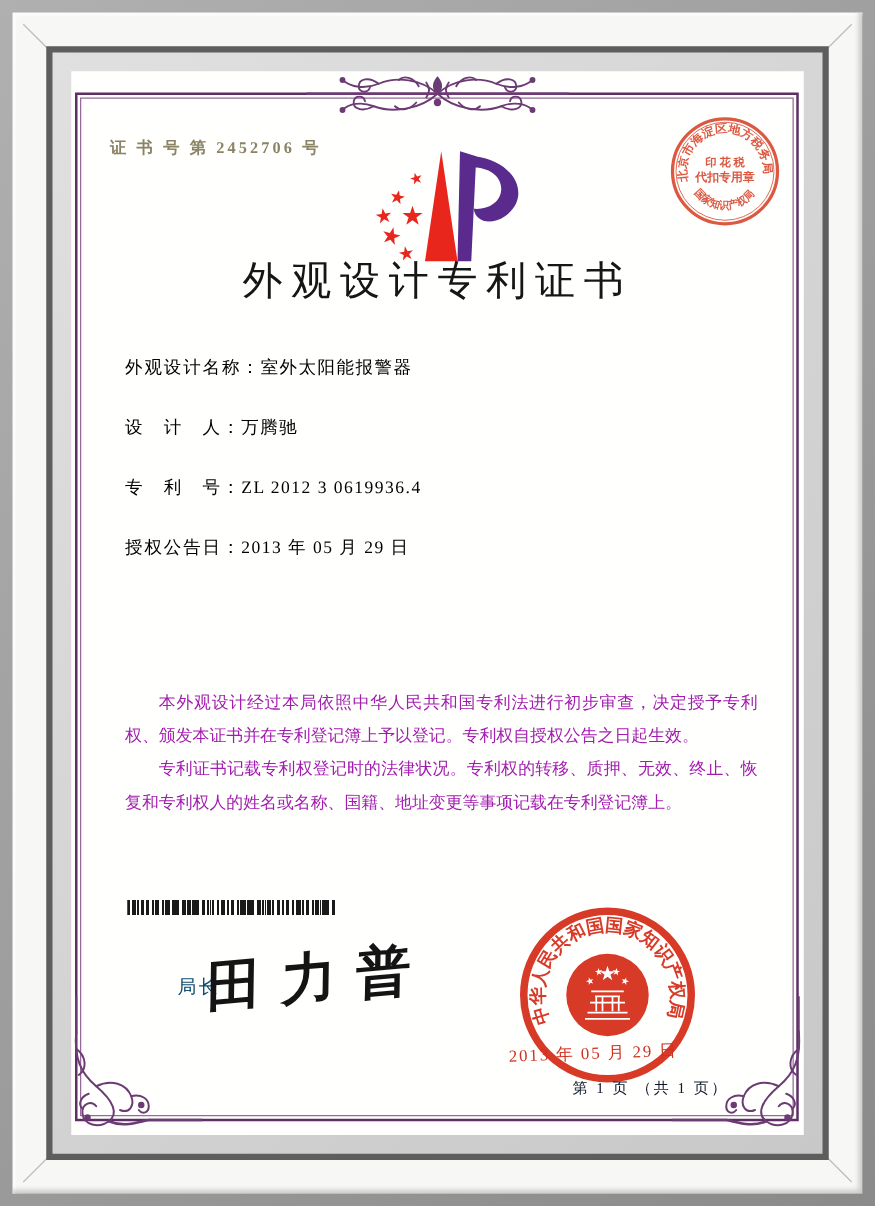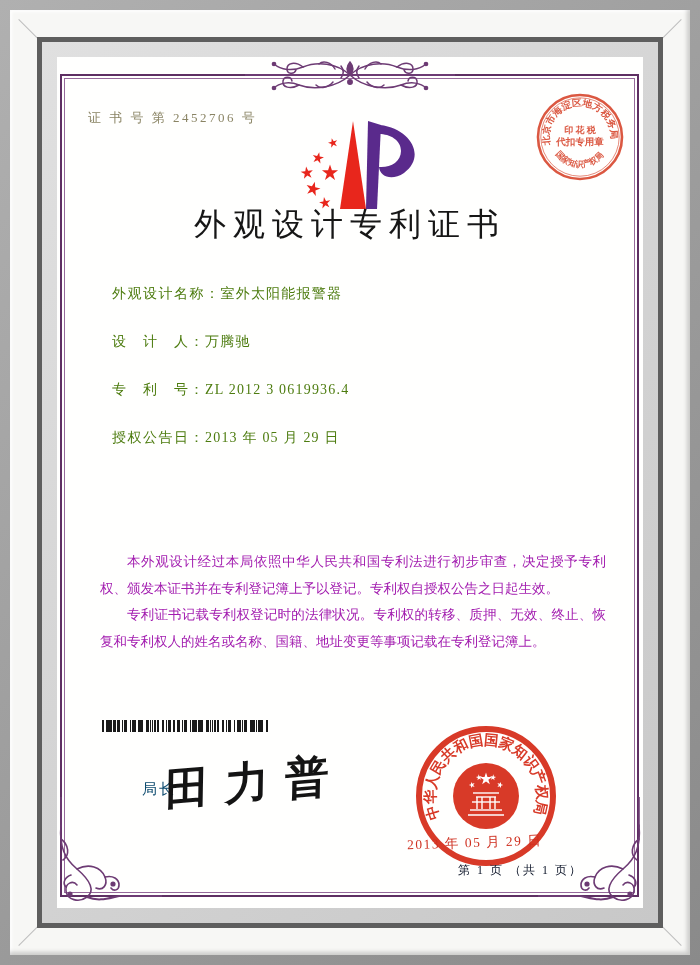--- a/index.html
+++ b/index.html
@@ -24,28 +24,28 @@
   
   .pborder{position:absolute;top:17px;left:3px;right:4px;bottom:11px;border:2px solid #5e2f63;}
   .pborder-inner{position:absolute;inset:2px;border:1px solid #96699b;}
   .flourish{position:absolute;pointer-events:none;}
   .flourish svg{display:block;}
   .fl-top{left:50%;top:0;transform:translateX(-50%);}
   .fl-bl{left:0;top:740px;}
   .fl-br{right:0;top:740px;transform:scaleX(-1);}
 
   
-  .cert-no{position:absolute;left:31px;top:52px;font-size:13px;letter-spacing:2.5px;color:#8a8464;}
+  .cert-no{position:absolute;left:31px;top:52px;font-size:13px;letter-spacing:2.5px;color:#8a8464;font-weight:bold;}
   .logo{position:absolute;left:223px;top:56px;width:140px;height:104px;}
   .doc-title{position:absolute;left:0;right:0;top:146px;text-align:center;
     font-size:32px;font-weight:400;letter-spacing:7px;color:#161616;}
   .tax-stamp{position:absolute;left:468px;top:25px;width:110px;height:110px;opacity:.92;}
 
   .fields{position:absolute;left:43px;top:228px;right:25px;}
-  .field-row{height:19px;margin-bottom:29px;font-size:14px;color:#4d7c0f;letter-spacing:1px;white-space:nowrap;margin-left:12px;}
+  .field-row{height:19px;margin-bottom:29px;font-size:14px;color:#000000;letter-spacing:1px;white-space:nowrap;}
   .field-row .flabel{letter-spacing:1.5px;}
   .field-row .fvalue{letter-spacing:1.2px;}
 
   .body-text{position:absolute;left:43px;top:492px;width:506px;
     font-size:13.5px;line-height:26.5px;color:#a21caf;text-align:justify;}
   .body-text p{margin:0;text-indent:2em;}
 
   .barcode{position:absolute;left:45px;top:663px;width:166px;height:12px;
     background-image:
       repeating-linear-gradient(90deg,#1a1a1a 0 1.5px,transparent 1.5px 4px),

